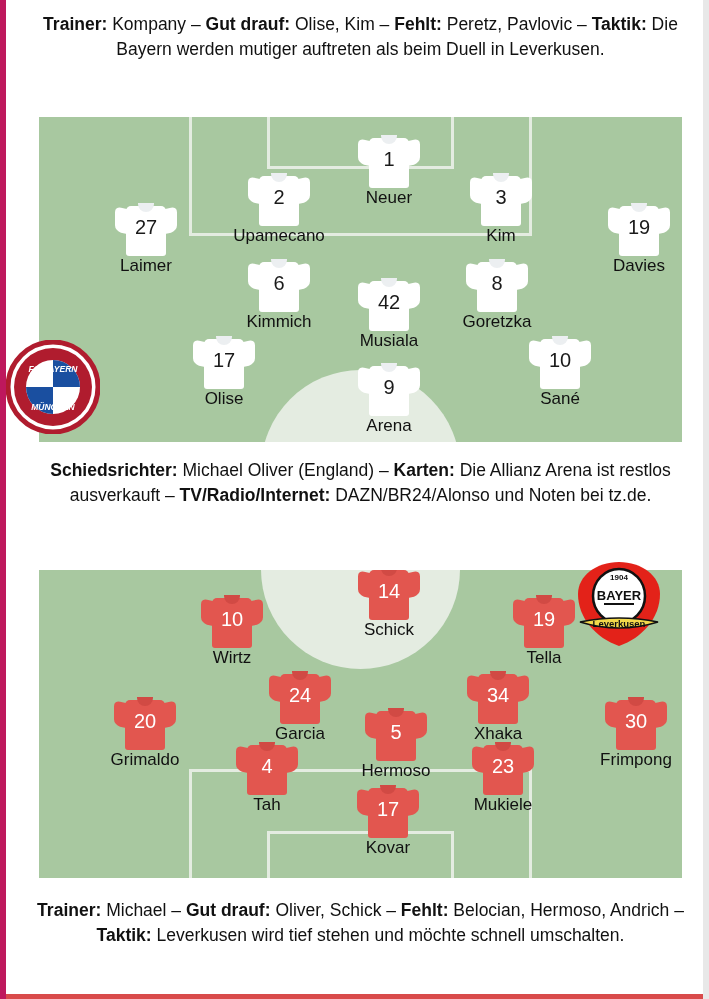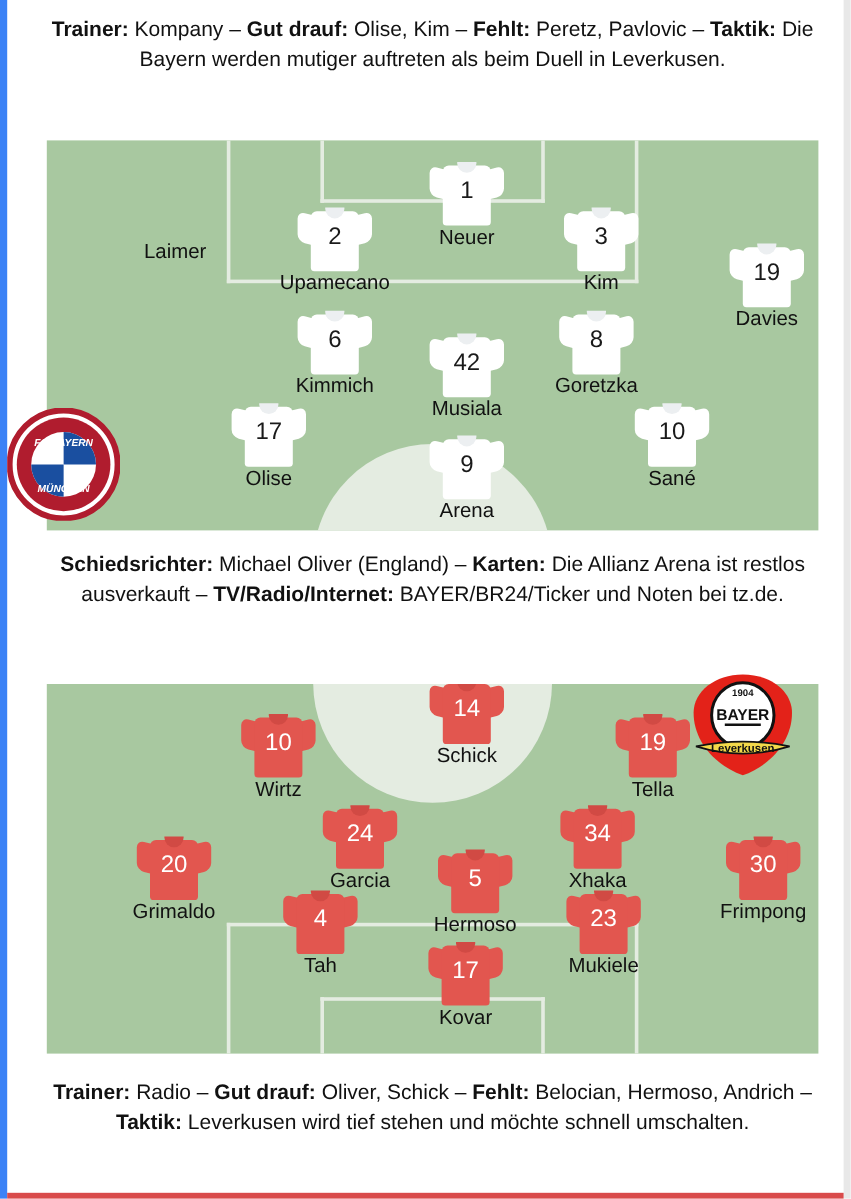--- a/index.html
+++ b/index.html
@@ -13,21 +13,21 @@
     font-family: "Liberation Sans", sans-serif;
     color: #1a1a1a;
     overflow: hidden;
     position: relative;
   }
   .page {
     position: relative;
     width: 709px;
     height: 999px;
     box-sizing: border-box;
-    border-left: 6px solid #3b82f6;
+    border-left: 6px solid #be185d;
     border-right: 6px solid #e8e8e8;
     background: #ffffff;
   }
   .bottom-rule {
     position: absolute;
     left: 0;
     right: 0;
     bottom: 0;
     height: 5px;
     background: #d94b4b;
@@ -274,20 +274,27 @@
           <div class="shirt">
             <div class="sleeve-l"></div>
             <div class="sleeve-r"></div>
             <div class="body"></div>
             <div class="collar"></div>
             <div class="num">3</div>
           </div>
           <div class="pname">Kim</div>
         </div>
         <div class="player team-bayern" style="left: 107px; top: 83px;">
+          <div class="shirt">
+            <div class="sleeve-l"></div>
+            <div class="sleeve-r"></div>
+            <div class="body"></div>
+            <div class="collar"></div>
+            <div class="num">27</div>
+          </div>
           <div class="pname">Laimer</div>
         </div>
         <div class="player team-bayern" style="left: 600px; top: 83px;">
           <div class="shirt">
             <div class="sleeve-l"></div>
             <div class="sleeve-r"></div>
             <div class="body"></div>
             <div class="collar"></div>
             <div class="num">19</div>
           </div>
@@ -361,21 +368,21 @@
       <circle cx="47" cy="47" r="45" fill="#ffffff" stroke="#b01c2e" stroke-width="5"></circle>
       <circle cx="47" cy="47" r="39" fill="#b01c2e"></circle>
       <circle cx="47" cy="47" r="27" fill="#ffffff"></circle>
       <path d="M47 20 A27 27 0 0 1 74 47 L47 47 Z" fill="#1a4fa0"></path>
       <path d="M47 74 A27 27 0 0 1 20 47 L47 47 Z" fill="#1a4fa0"></path>
       <text x="47" y="32" font-family="Liberation Sans, sans-serif" font-size="8.5" font-weight="bold" fill="#ffffff" text-anchor="middle">FC BAYERN</text>
       <text x="47" y="70" font-family="Liberation Sans, sans-serif" font-size="8.5" font-weight="bold" fill="#ffffff" text-anchor="middle">MÜNCHEN</text>
     </svg>
   </div>
 
-  <div class="blurb blurb-mid" id="mid-text"><b>Schiedsrichter:</b><span> Michael Oliver (England) – </span><b>Karten:</b><span> Die Allianz Arena ist restlos ausverkauft – </span><b>TV/Radio/Internet:</b><span> BAYER/BR24/Ticker und Noten bei tz.de.</span></div>
+  <div class="blurb blurb-mid" id="mid-text"><b>Schiedsrichter:</b><span> Michael Oliver (England) – </span><b>Karten:</b><span> Die Allianz Arena ist restlos ausverkauft – </span><b>TV/Radio/Internet:</b><span> DAZN/BR24/Alonso und Noten bei tz.de.</span></div>
 
   <div class="pitch pitch-bottom">
     <div class="circle"></div>
     <div class="box-large"></div>
     <div class="box-small"></div>
     <div id="away-players">
         <div class="player team-leverkusen" style="left: 350px; top: -6px;">
           <div class="shirt">
             <div class="sleeve-l"></div>
             <div class="sleeve-r"></div>
@@ -493,16 +500,16 @@
       <path d="M47 6 C70 6 88 20 88 38 C88 62 70 82 47 90 C24 82 6 62 6 38 C6 20 24 6 47 6 Z" fill="#e32219"></path>
       <ellipse cx="47" cy="40" rx="26" ry="27" fill="#ffffff" stroke="#111111" stroke-width="2.5"></ellipse>
       <text x="47" y="24" font-family="Liberation Sans, sans-serif" font-size="8" font-weight="bold" fill="#111111" text-anchor="middle">1904</text>
       <text x="47" y="44" font-family="Liberation Sans, sans-serif" font-size="13" font-weight="bold" fill="#111111" text-anchor="middle">BAYER</text>
       <path d="M32 48 h30" stroke="#111111" stroke-width="2" fill="none"></path>
       <path d="M8 66 Q47 58 86 66 Q47 78 8 66 Z" fill="#f3d94a" stroke="#111111" stroke-width="1.5"></path>
       <text x="47" y="71" font-family="Liberation Sans, sans-serif" font-size="9.5" font-weight="bold" fill="#111111" text-anchor="middle">Leverkusen</text>
     </svg>
   </div>
 
-  <div class="blurb blurb-bottom" id="bot-text"><b>Trainer:</b><span> Radio – </span><b>Gut drauf:</b><span> Oliver, Schick – </span><b>Fehlt:</b><span> Belocian, Hermoso, Andrich – </span><b>Taktik:</b><span> Leverkusen wird tief stehen und möchte schnell umschalten.</span></div>
+  <div class="blurb blurb-bottom" id="bot-text"><b>Trainer:</b><span> Michael – </span><b>Gut drauf:</b><span> Oliver, Schick – </span><b>Fehlt:</b><span> Belocian, Hermoso, Andrich – </span><b>Taktik:</b><span> Leverkusen wird tief stehen und möchte schnell umschalten.</span></div>
 
   <div class="bottom-rule"></div>
 </div>
 
 </body></html>

